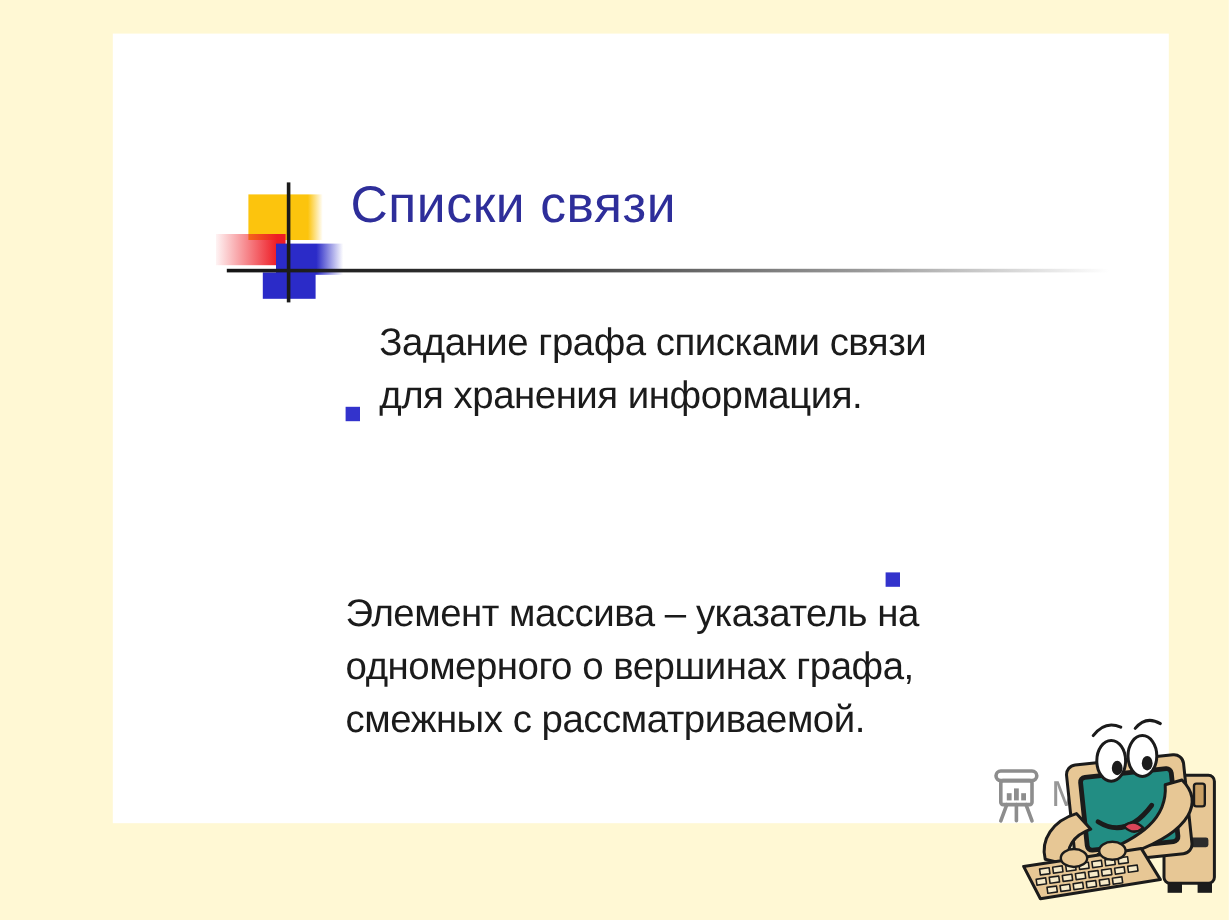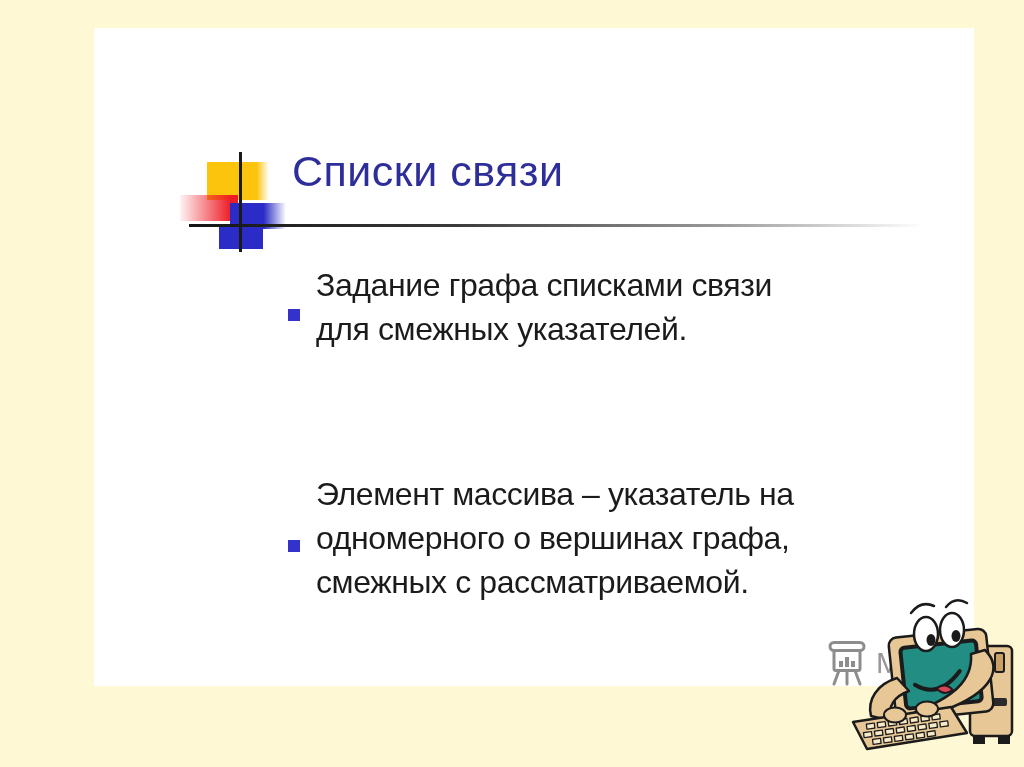--- a/index.html
+++ b/index.html
@@ -28,24 +28,24 @@
   .hline{left:95px;top:196px;width:758px;height:3px;
     background:linear-gradient(to right,#141414 0%,#3a3a3a 35%,#9a9a9a 70%,rgba(200,200,200,0) 97%);}
 
   .title{
     position:absolute;left:198px;top:120px;margin:0;
     font-size:43px;font-weight:400;line-height:1.1;
     color:var(--title,#2E2E9A);
     letter-spacing:0.5px;
   }
   .bullet{
-    position:absolute;left:194px;display:flex;align-items:center;
+    position:absolute;left:194px;display:flex;align-items:flex-end;
   }
   .bullet.b1{top:235px;}
-  .bullet.b2{top:444px;}
+  .bullet.b2{top:433px;flex-direction:column;}
   .marker{
     flex:none;width:12px;height:12px;margin-top:16px;margin-right:16px;
     background:var(--bullet_marker,#3333CC);
   }
   .btext{
     font-size:32px;line-height:44px;letter-spacing:-0.4px;
     color:var(--body_text,#1b1b1b);
   }
   .btext .line{display:block;white-space:nowrap;}
   .btext i{font-family:"Liberation Serif", serif;font-size:33px;}
@@ -71,21 +71,21 @@
     <div class="deco deco-blue2"></div>
     <div class="deco vline"></div>
     <div class="deco hline"></div>
 
     <h1 class="title">Списки связи</h1>
 
     <div class="bullet b1">
       <span class="marker"></span>
       <div class="btext">
         <span class="line">Задание графа списками связи</span>
-        <span class="line">для смежных указателей.</span>
+        <span class="line">для хранения информация.</span>
       </div>
     </div>
 
     <div class="bullet b2">
       <span class="marker"></span>
       <div class="btext">
         <span class="line">Элемент массива – указатель на</span>
         <span class="line">одномерного о вершинах графа,</span>
         <span class="line">смежных с рассматриваемой.</span>
       </div>

